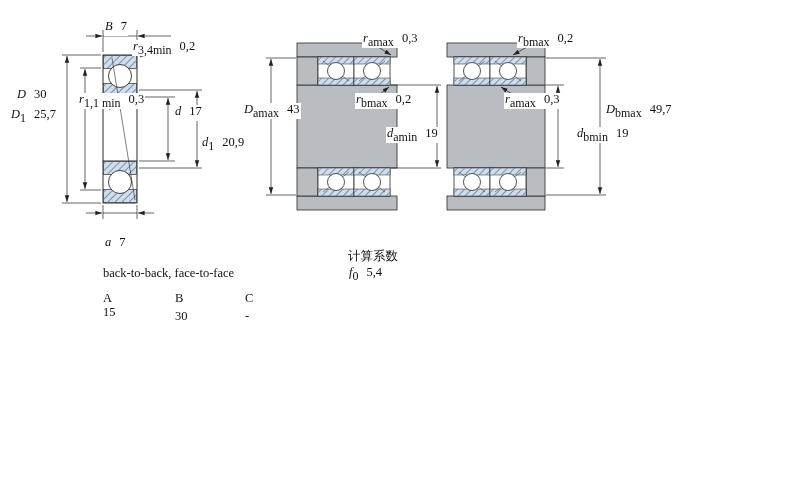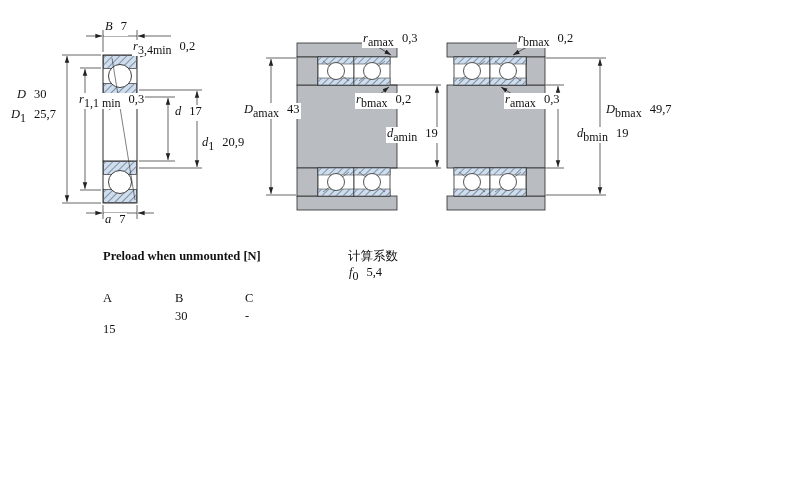--- a/index.html
+++ b/index.html
@@ -154,21 +154,21 @@
   </div>
   <div class="dim" style="left:10px;top:108px">
     <i>D</i><sub>1</sub><span class="val">25,7</span>
   </div>
   <div class="dim" style="left:174px;top:105px">
     <i>d</i><sub></sub><span class="val">17</span>
   </div>
   <div class="dim" style="left:201px;top:136px">
     <i>d</i><sub>1</sub><span class="val">20,9</span>
   </div>
-  <div class="dim" style="left:104px;top:213px">
+  <div class="dim" style="left:104px;top:236px">
     <i>a</i><sub></sub><span class="val">7</span>
   </div>
 
   <div class="dim" style="left:362px;top:32px">
     <i>r</i><sub>amax</sub><span class="val">0,3</span>
   </div>
   <div class="dim" style="left:355px;top:93px">
     <i>r</i><sub>bmax</sub><span class="val">0,2</span>
   </div>
   <div class="dim" style="left:243px;top:103px">
@@ -184,26 +184,26 @@
   <div class="dim" style="left:504px;top:93px">
     <i>r</i><sub>amax</sub><span class="val">0,3</span>
   </div>
   <div class="dim" style="left:605px;top:103px">
     <i>D</i><sub>bmax</sub><span class="val">49,7</span>
   </div>
   <div class="dim" style="left:576px;top:127px">
     <i>d</i><sub>bmin</sub><span class="val">19</span>
   </div>
 
-  <div class="txt bold" style="left:103px;top:249px">Preload when unmounted [N]</div>
+  <div class="txt" style="left:103px;top:266px">back-to-back, face-to-face</div>
   <div class="txt" style="left:348px;top:249px">计算系数</div>
   <div class="dim" style="left:348px;top:266px">
     <i>f</i><sub>0</sub><span class="val">5,4</span>
   </div>
 
   <span class="txt" style="left:103px;top:291px">A</span>
   <span class="txt" style="left:175px;top:291px">B</span>
   <span class="txt" style="left:245px;top:291px">C</span>
-  <span class="txt" style="left:103px;top:322px">15</span>
+  <span class="txt" style="left:103px;top:305px">15</span>
   <span class="txt" style="left:175px;top:309px">30</span>
   <span class="txt" style="left:245px;top:309px">-</span>
 
 </div>
 
 </body></html>

